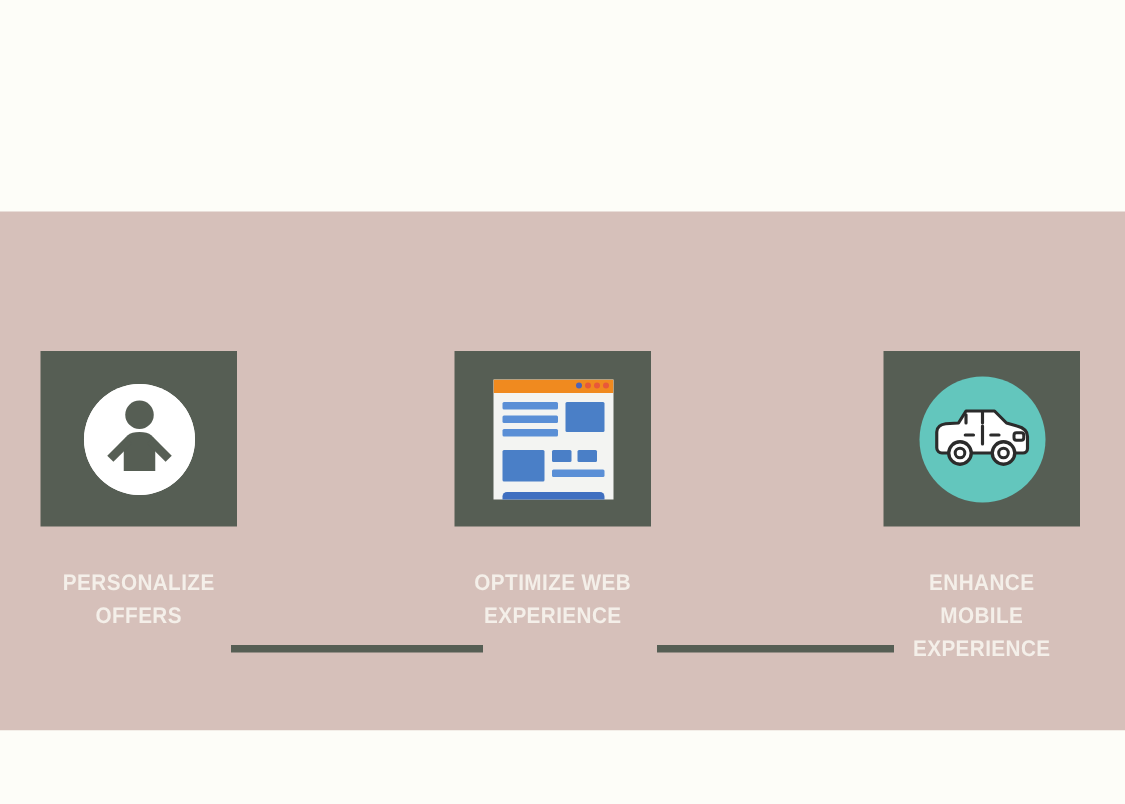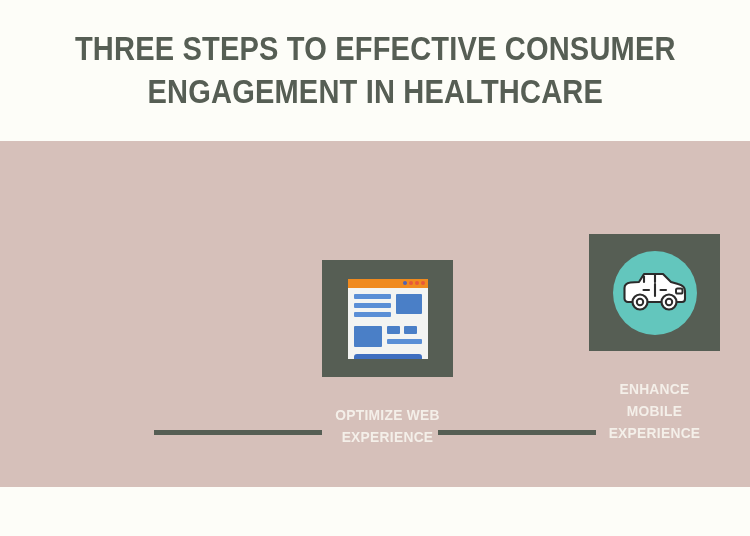--- a/index.html
+++ b/index.html
@@ -103,21 +103,21 @@
     font-size: 15px;
     line-height: 1.45;
     letter-spacing: 0.3px;
     text-align: center;
     text-transform: uppercase;
     white-space: pre-line;
     transform: scaleX(0.92);
   }
 
   .step-1 { left: 27px; }
-  .step-2 { left: 322px; margin-top: 26px; }
+  .step-2 { left: 303px; }
   .step-3 { left: 589px; }
 
   
   .person-circle {
     width: 74px;
     height: 74px;
     border-radius: 50%;
     background: #ffffff;
     position: relative;
   }
@@ -207,32 +207,43 @@
     align-items: center;
     justify-content: center;
   }
   .car-svg { display: block; }
 </style>
 </head>
 <body>
 
 <div id="infographic">
 
-  <div class="header-band">
-    <h1 class="title">THREE STEPS TO EFFECTIVE CONSUMER
-ENGAGEMENT IN HEALTHCARE</h1>
-  </div>
 
   <div class="stage">
 
     <div class="connector c1"></div>
     <div class="connector c2"></div>
 
   </div>
 
+  <div class="step step-1">
+    <div class="icon-box">
+      <div class="person-circle">
+        <svg class="person-svg" width="74" height="74" viewBox="0 0 74 74" aria-hidden="true">
+          <circle cx="37" cy="37" r="37" fill="#ffffff"></circle>
+          <circle cx="37" cy="20.5" r="9.5" fill="#565e54"></circle>
+          <path d="M37 32 C30 32 26.5 35 26.5 40.5 L26.5 58 L47.5 58 L47.5 40.5 C47.5 35 44 32 37 32 Z" fill="#565e54"></path>
+          <path d="M27.8 35.5 L15.5 47.8 L19.6 51.9 L31.9 39.6 Z" fill="#565e54"></path>
+          <path d="M46.2 35.5 L58.5 47.8 L54.4 51.9 L42.1 39.6 Z" fill="#565e54"></path>
+        </svg>
+      </div>
+    </div>
+    <div class="step-label">PERSONALIZE
+OFFERS</div>
+  </div>
 
   <div class="step step-2">
     <div class="icon-box">
       <div class="browser">
         <div class="browser-bar">
           <span class="dot d1"></span>
           <span class="dot d2"></span>
           <span class="dot d3"></span>
           <span class="dot d4"></span>
         </div>

